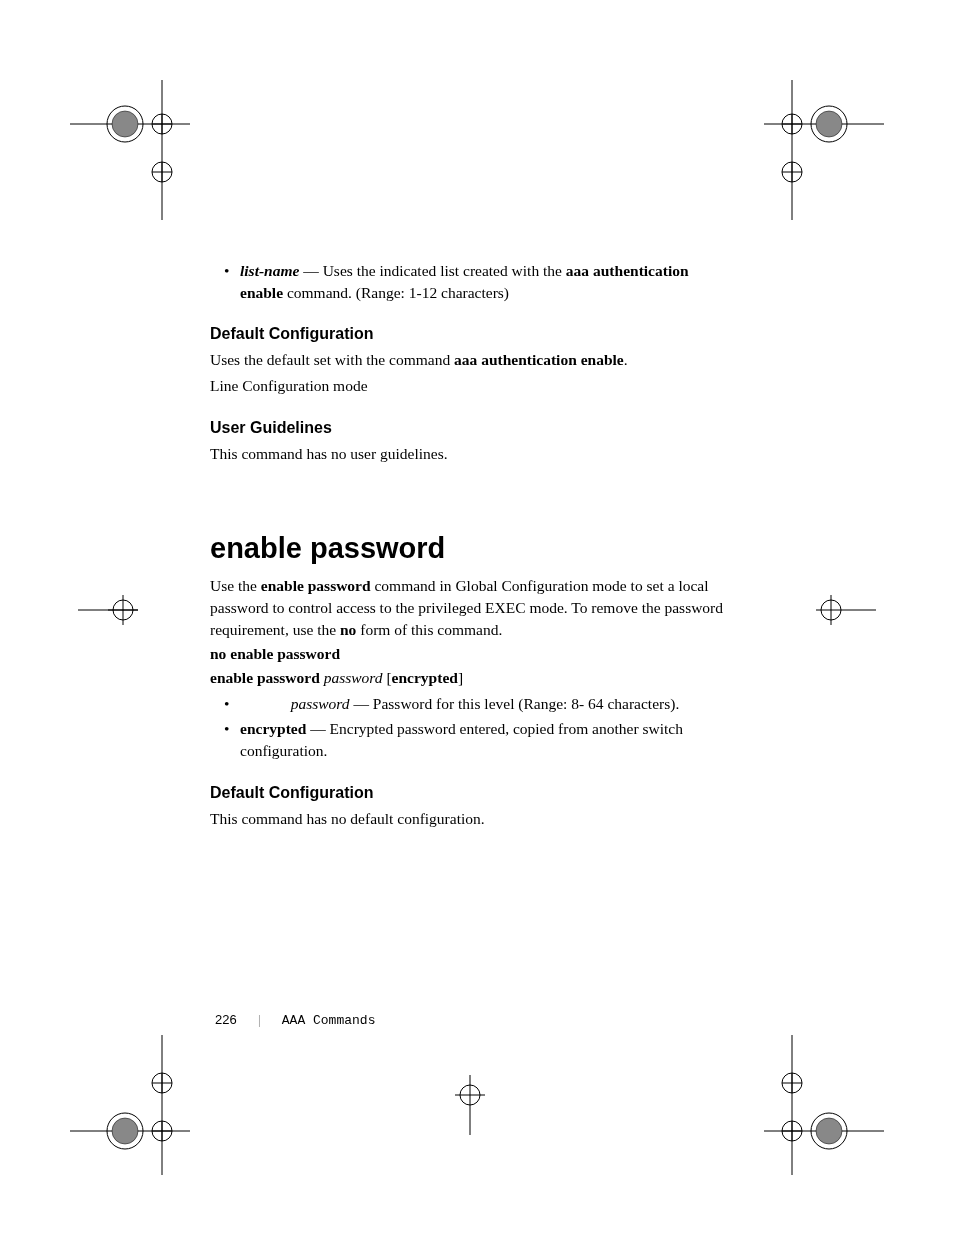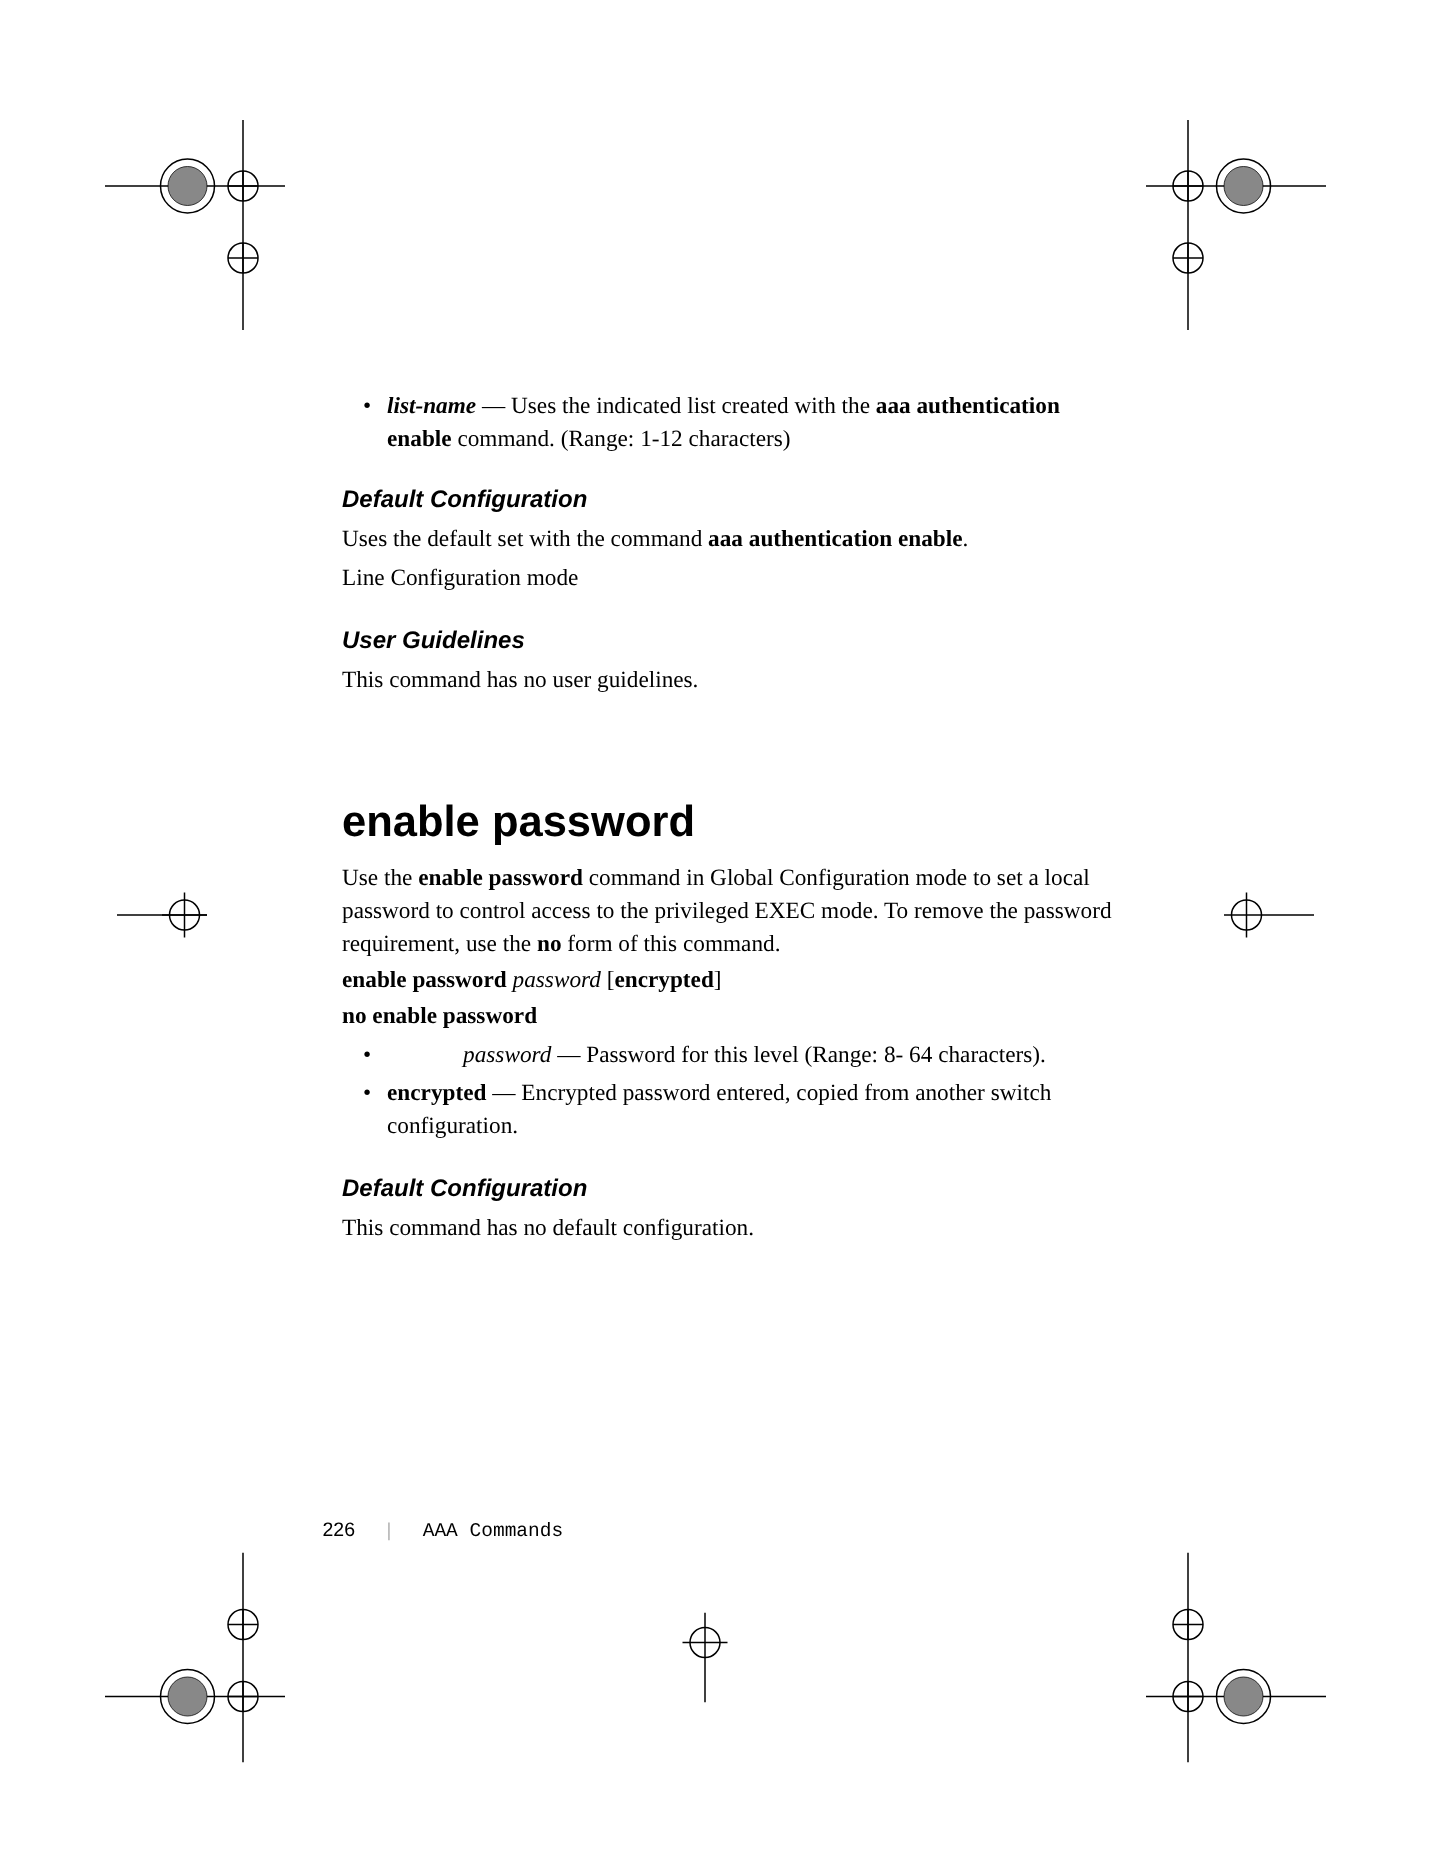--- a/index.html
+++ b/index.html
@@ -6,21 +6,21 @@
     body {
       width: 954px;
       height: 1235px;
       background: #fff;
       position: relative;
       font-family: Georgia, 'Times New Roman', serif;
       color: #000;
     }
     .content {
       position: absolute;
-      left: 228px;
+      left: 210px;
       top: 260px;
       width: 520px;
     }
     .bullet-item {
       margin-left: 30px;
       margin-bottom: 4px;
       position: relative;
       font-size: 15.5px;
       line-height: 1.4;
     }
@@ -31,21 +31,20 @@
       top: 0;
     }
     .italic { font-style: italic; }
     .bold { font-weight: bold; }
     .section-heading {
       font-family: Arial, Helvetica, sans-serif;
       font-weight: bold;
       font-size: 16px;
       margin-top: 22px;
       margin-bottom: 6px;
-      font-style: italic;
     }
     .body-text {
       font-size: 15.5px;
       line-height: 1.4;
       margin-bottom: 4px;
     }
     .main-heading {
       font-family: Arial, Helvetica, sans-serif;
       font-weight: bold;
       font-size: 29px;
@@ -184,24 +183,24 @@
 
   <div class="section-heading">User Guidelines</div>
   <div class="body-text">This command has no user guidelines.</div>
 
 
   <div class="main-heading">enable password</div>
   <div class="body-text">
     <span>Use the </span><span class="bold">enable password</span><span> command in Global Configuration mode to set a local password to control access to the privileged EXEC mode. To remove the password requirement, use the </span><span class="bold">no</span><span> form of this command.</span>
   </div>
 
+  <div class="syntax-line bold">no enable password</div>
   <div class="syntax-line">
     <span class="bold">enable password </span><span class="italic">password</span><span> [</span><span class="bold">encrypted</span><span>]</span>
   </div>
-  <div class="syntax-line bold">no enable password</div>
 
   <div class="bullet-item" style="margin-top:6px;text-align:center;">
     <span class="italic">password</span><span> — </span><span>Password for this level (Range: 8- 64 characters).</span>
   </div>
   <div class="bullet-item">
     <span class="bold">encrypted</span><span> — </span><span>Encrypted password entered, copied from another switch configuration.</span>
   </div>
 
   <div class="section-heading">Default Configuration</div>
   <div class="body-text">This command has no default configuration.</div>

